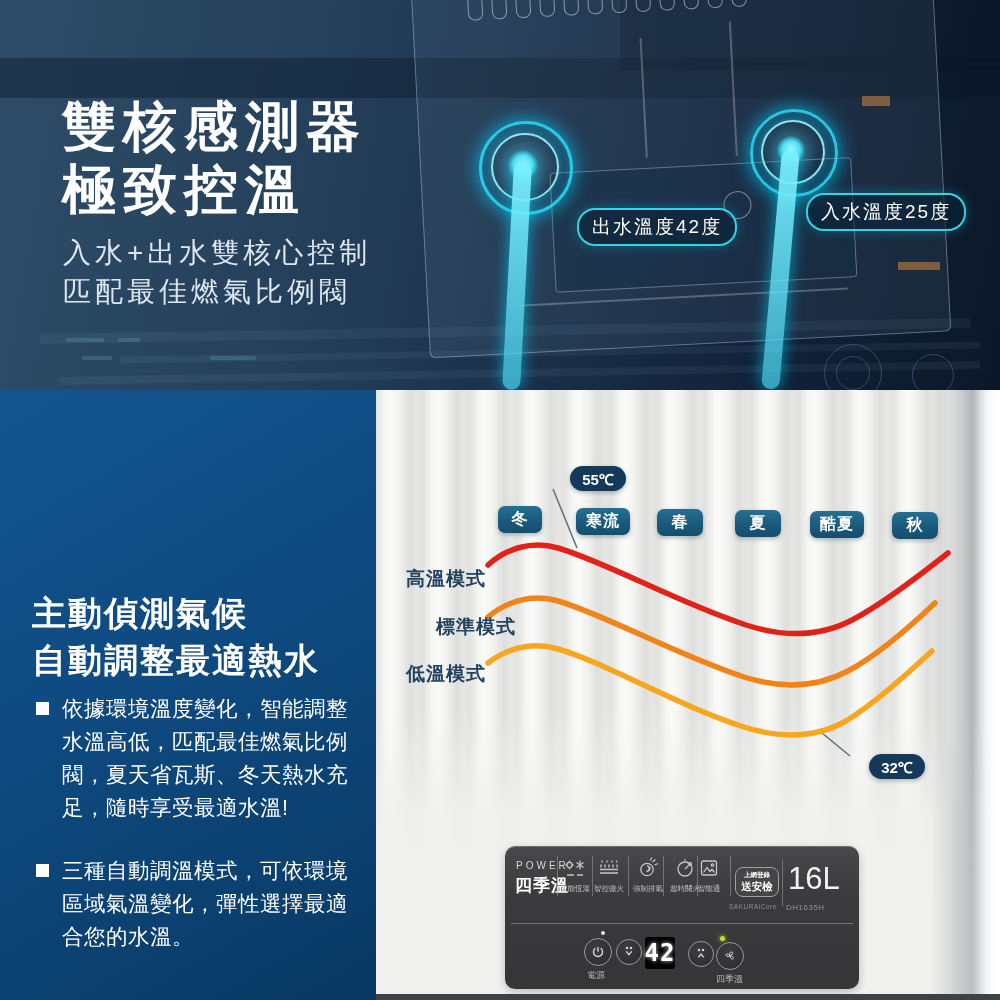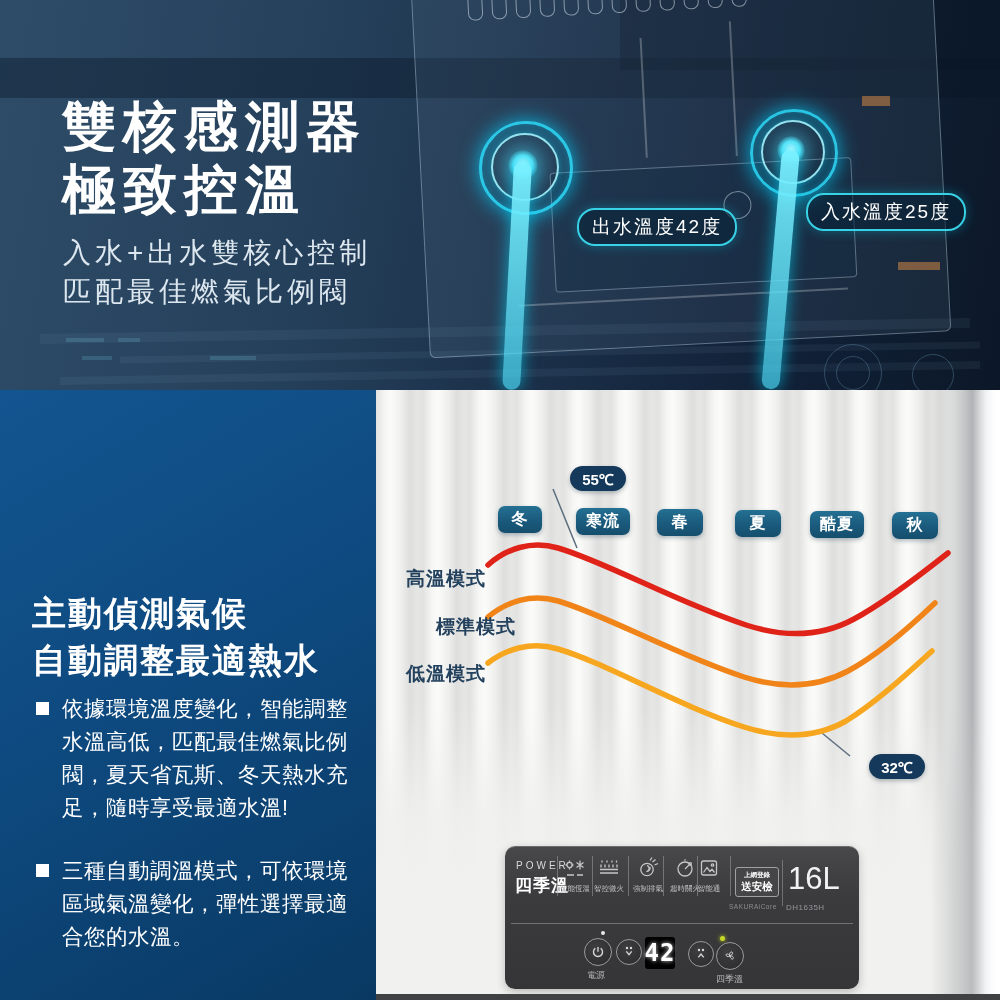--- a/index.html
+++ b/index.html
@@ -73,21 +73,21 @@
   .cpanel{position:absolute;left:129px;top:456px;width:354px;height:142px;border-radius:10px;
         background:linear-gradient(180deg,#48484a 0%,#3b3b3d 35%,#353537 100%);
         border-top:1px solid rgba(255,255,255,.28);box-shadow:0 3px 8px rgba(60,60,60,.3);}
   .cp-sep{position:absolute;top:9px;width:1px;height:40px;background:rgba(165,165,168,.5);}
   .cp-power{position:absolute;left:11px;top:13px;color:#d8d8d8;font-size:10px;letter-spacing:3px;}
   .cp-power-name{position:absolute;left:10px;top:27px;color:#fff;font-size:17px;font-weight:bold;letter-spacing:1px;}
   .cp-cell{position:absolute;top:9px;width:40px;display:flex;flex-direction:column;align-items:center;}
   .cp-cell svg{width:24px;height:24px;}
   .cp-cell .lbl{margin-top:4px;color:#c2c2c4;font-size:7.5px;white-space:nowrap;}
   .cp-badge{position:absolute;left:230px;top:20px;width:42px;height:28px;border:1px solid #a0a0a2;
-        border-radius:3px;background:#454547;color:#fff;text-align:center;line-height:1;}
+        border-radius:8px;background:#454547;color:#fff;text-align:center;line-height:1;}
   .cp-badge .b1{font-size:6.5px;font-weight:bold;margin-top:4px;}
   .cp-badge .b2{font-size:10.5px;font-weight:bold;margin-top:2px;}
   .cp-brand{position:absolute;left:224px;top:56px;color:#8e8e90;font-size:6.5px;letter-spacing:.5px;}
   .cp-cap{position:absolute;left:283px;top:14px;color:#f2f2f2;font-size:31px;font-weight:normal;text-align:right;}
   .cp-model{position:absolute;left:281px;top:56px;color:#96969a;font-size:8px;letter-spacing:.5px;}
   .cp-hr{position:absolute;left:6px;top:76px;width:342px;height:1px;background:rgba(150,152,154,.6);}
   .cbtn{position:absolute;border-radius:50%;border:1px solid #9a9a9c;
         background:radial-gradient(circle at 40% 35%,#3e3e40,#2b2b2d);
         display:flex;align-items:center;justify-content:center;cursor:pointer;}
   .cbtn svg{width:16px;height:16px;}

